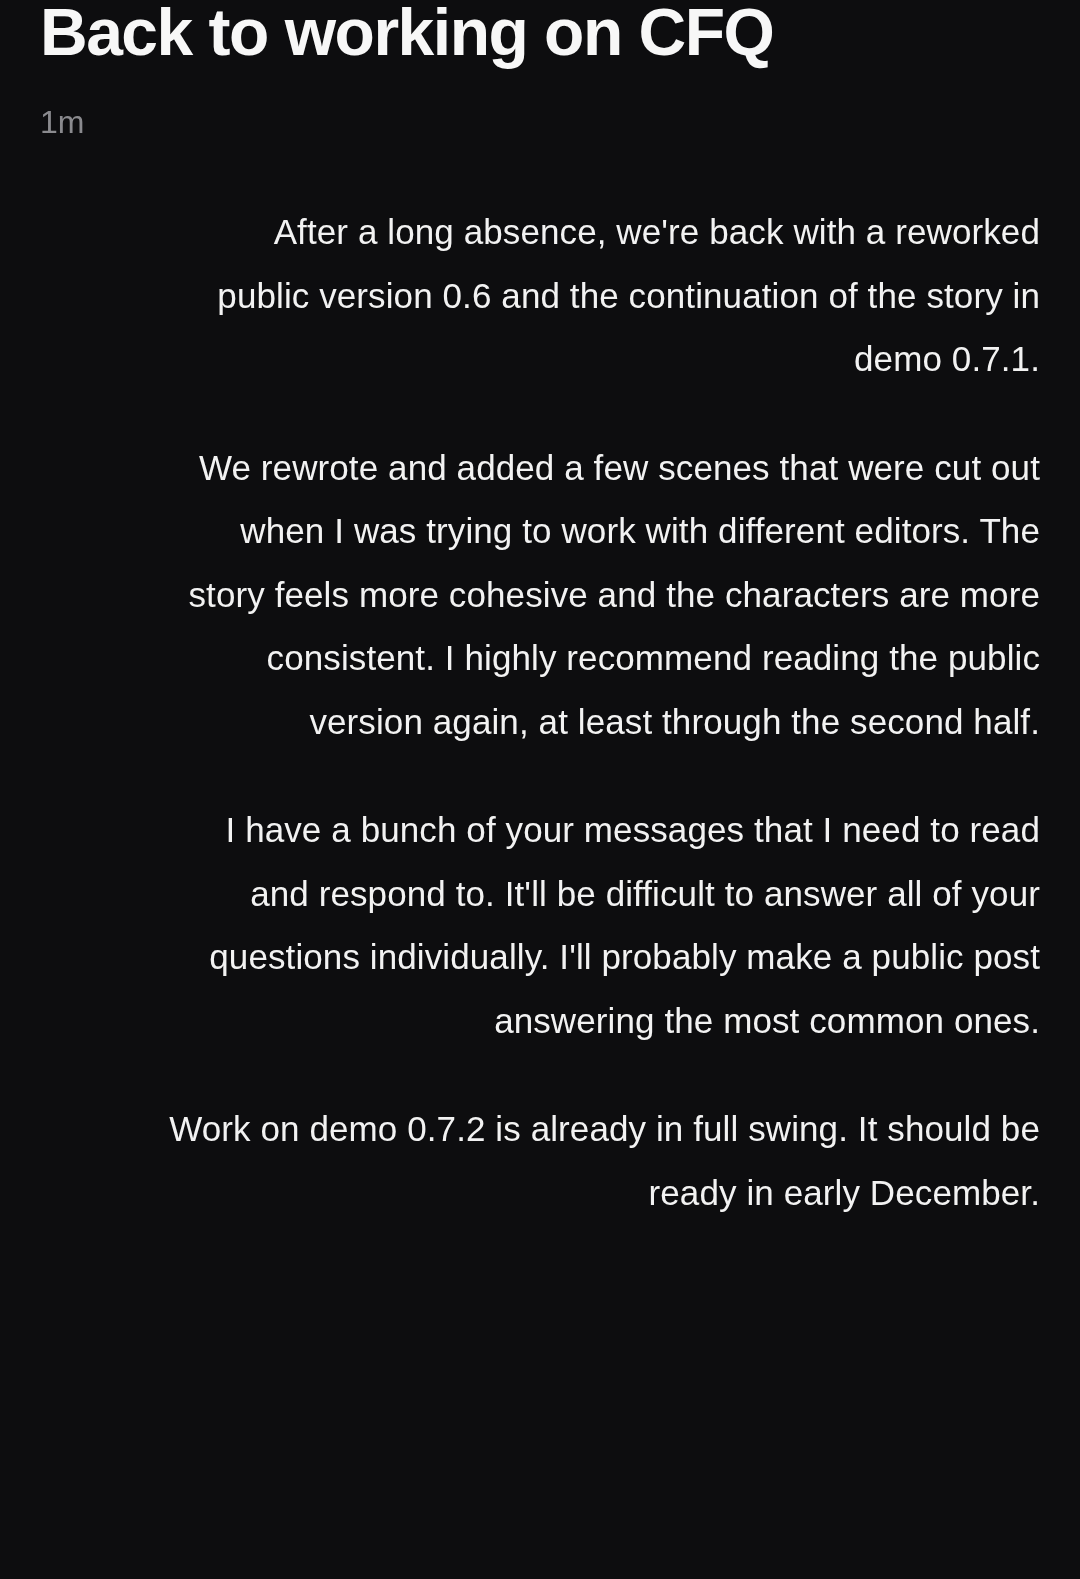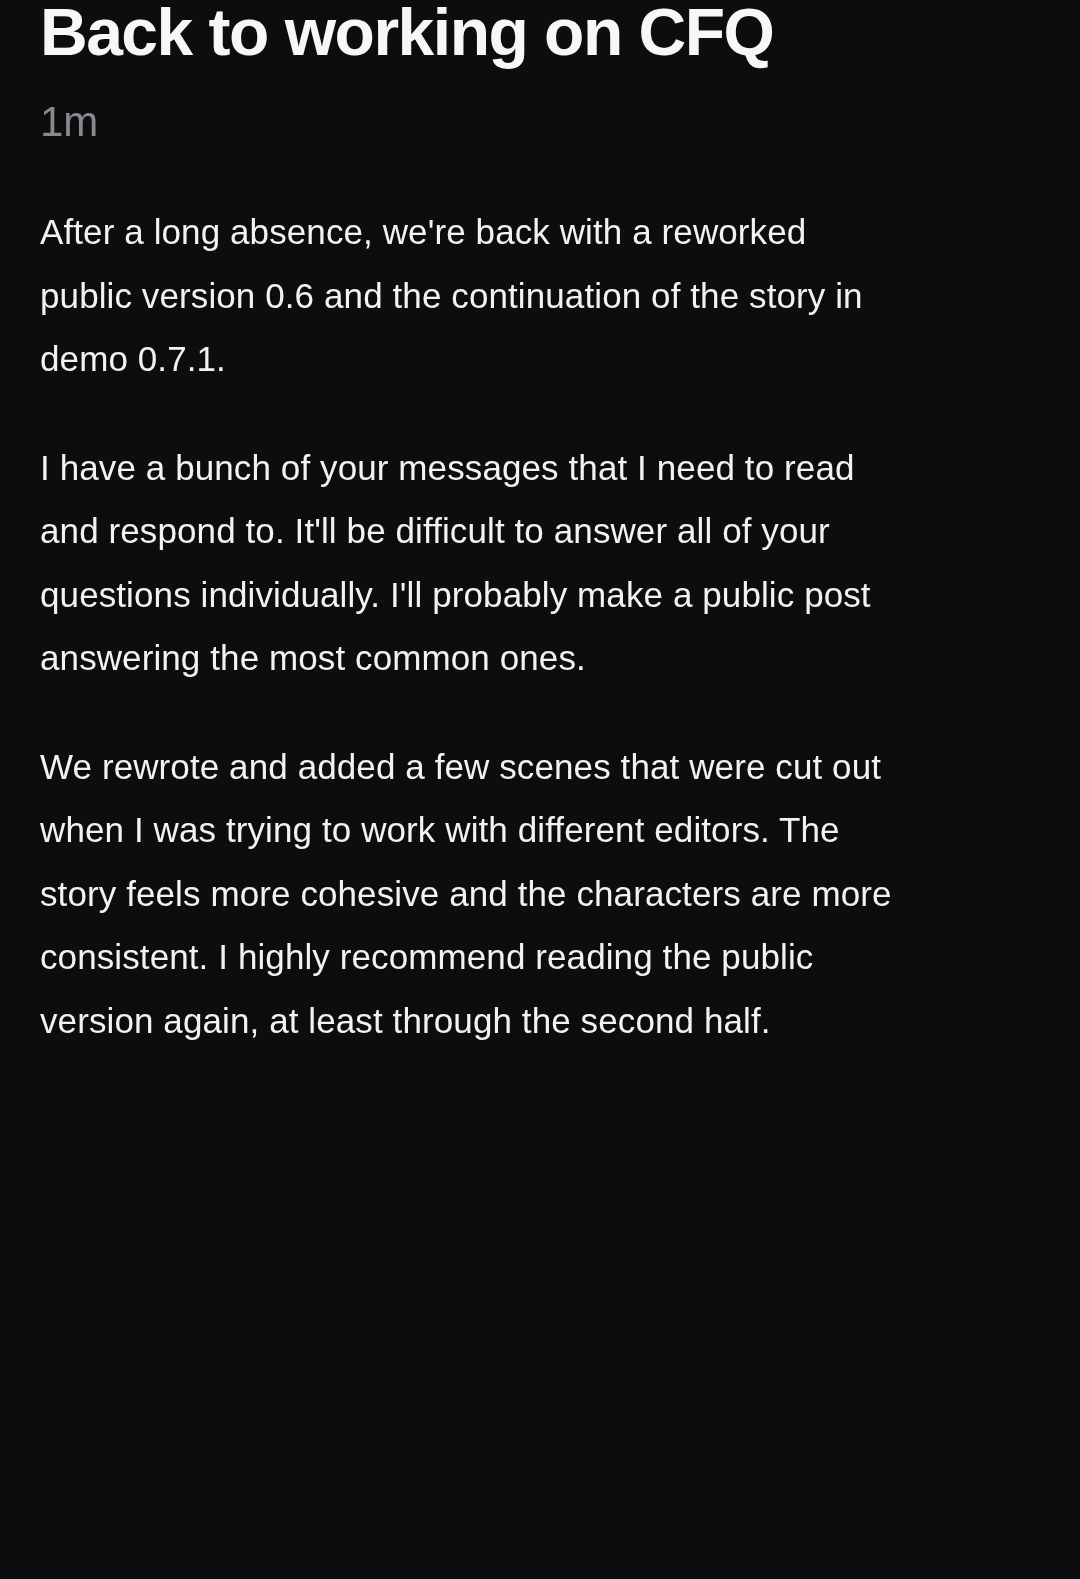--- a/index.html
+++ b/index.html
@@ -28,27 +28,28 @@
   .post-title {
     margin: -6px 0 0 0;
     font-size: 66px;
     line-height: 76px;
     font-weight: 700;
     letter-spacing: -1.5px;
     color: var(--title-text);
   }
   .post-timestamp {
     margin-top: 30px;
-    font-size: 42px;
+    font-size: 32px;
     line-height: 44px;
     font-weight: 400;
     color: var(--muted-text);
   }
   .post-body {
     margin-top: 56px;
+    text-align: right;
   }
   .post-body p {
     margin: 0 0 45px 0;
     font-size: 35px;
     line-height: 63.5px;
     font-weight: 400;
     letter-spacing: 0.1px;
     color: var(--body-text);
     white-space: pre-line;
   }
@@ -61,23 +62,25 @@
 
 <div class="screen">
   <h1 class="post-title">Back to working on CFQ</h1>
 
   <div class="post-timestamp">1m</div>
 
   <div class="post-body">
     <p>After a long absence, we're back with a reworked
 public version 0.6 and the continuation of the story in
 demo 0.7.1.</p>
-    <p>I have a bunch of your messages that I need to read
-and respond to. It'll be difficult to answer all of your
-questions individually. I'll probably make a public post
-answering the most common ones.</p>
     <p>We rewrote and added a few scenes that were cut out
 when I was trying to work with different editors. The
 story feels more cohesive and the characters are more
 consistent. I highly recommend reading the public
 version again, at least through the second half.</p>
+    <p>I have a bunch of your messages that I need to read
+and respond to. It'll be difficult to answer all of your
+questions individually. I'll probably make a public post
+answering the most common ones.</p>
+    <p>Work on demo 0.7.2 is already in full swing. It should be
+ready in early December.</p>
   </div>
 </div>
 
 </body></html>

